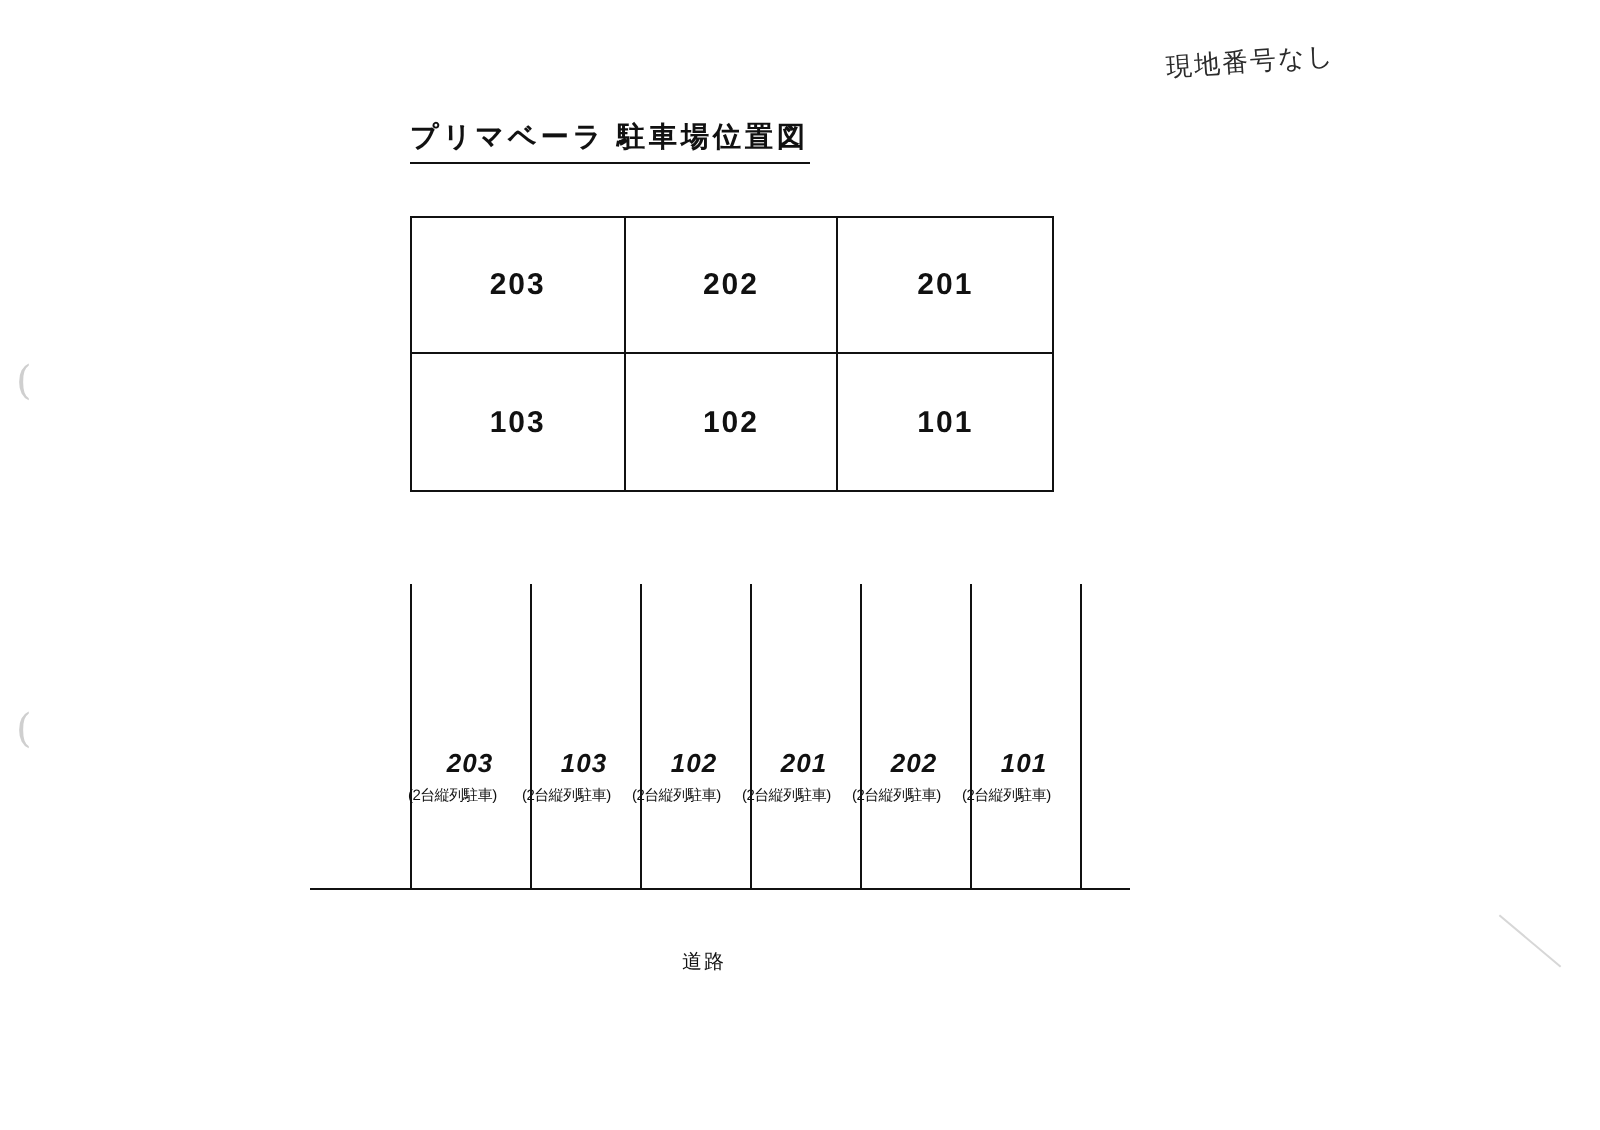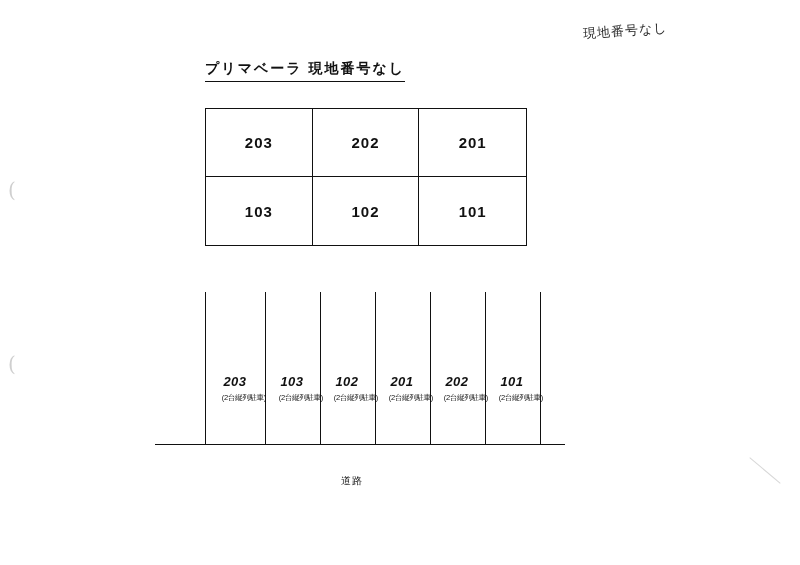--- a/index.html
+++ b/index.html
@@ -101,21 +101,21 @@
     text-align: center;
     font-size: 13px;
     font-weight: bold;
     font-style: italic;
     letter-spacing: 0.5px;
   }
   .stall-sub {
     position: absolute;
     top: 101px;
     width: 62px;
-    text-align: right;
+    text-align: left;
     font-size: 7.5px;
     letter-spacing: -0.3px;
     white-space: nowrap;
   }
   .road-label {
     position: absolute;
     top: 166px;
     left: 186px;
     font-size: 10px;
     letter-spacing: 1px;
@@ -140,21 +140,21 @@
 <body>
 
 <div id="page">
 
   <div class="handwriting" style="left:583px; top:22px;">現地番号なし</div>
 
   <div class="artifact" style="left:8px; top:178px;">(</div>
   <div class="artifact" style="left:8px; top:352px;">(</div>
   <div class="corner-mark" style="left:745px; top:470px;"></div>
 
-  <div class="title">プリマベーラ 現地番号なし</div>
+  <div class="title">プリマベーラ 駐車場位置図</div>
 
   <div class="grid">
     <div class="grid-cell">203</div>
     <div class="grid-cell">202</div>
     <div class="grid-cell col-last">201</div>
     <div class="grid-cell row-last">103</div>
     <div class="grid-cell row-last">102</div>
     <div class="grid-cell col-last row-last">101</div>
   </div>
 

